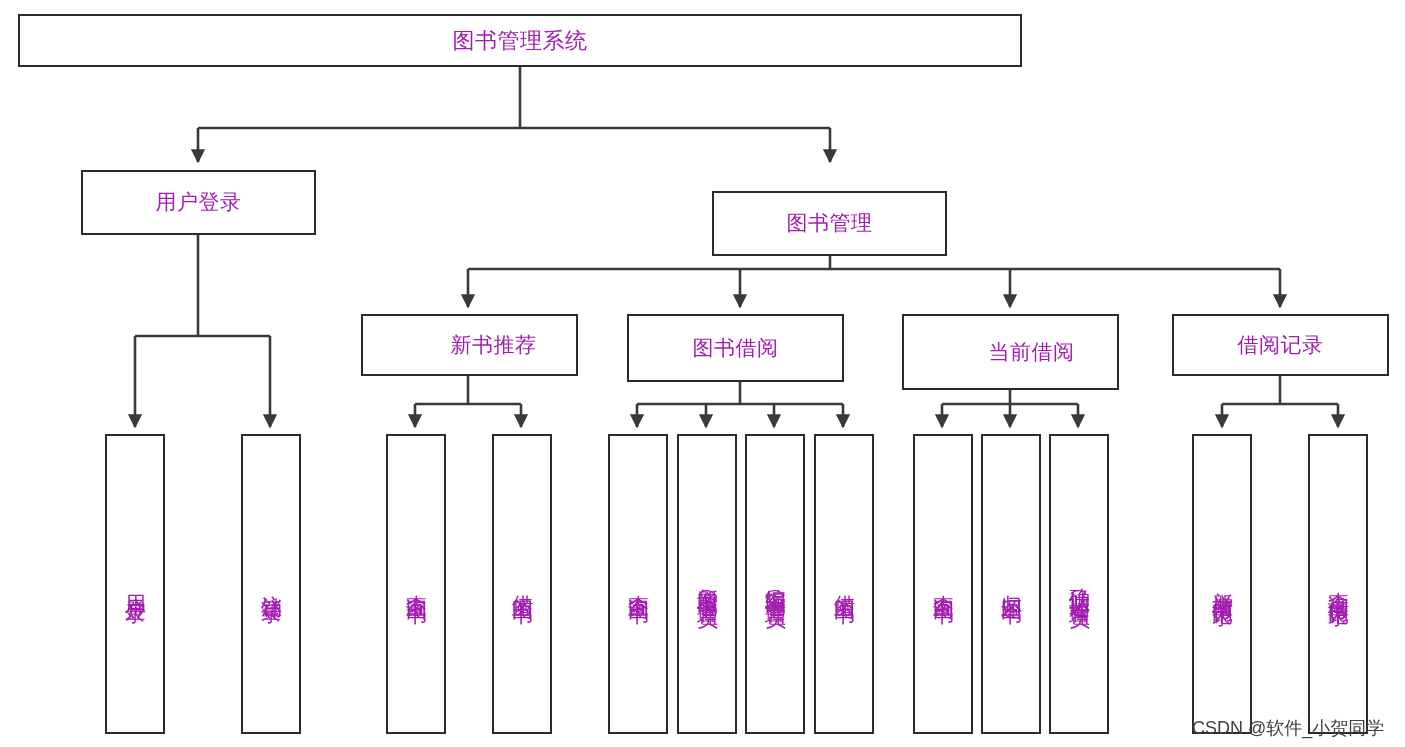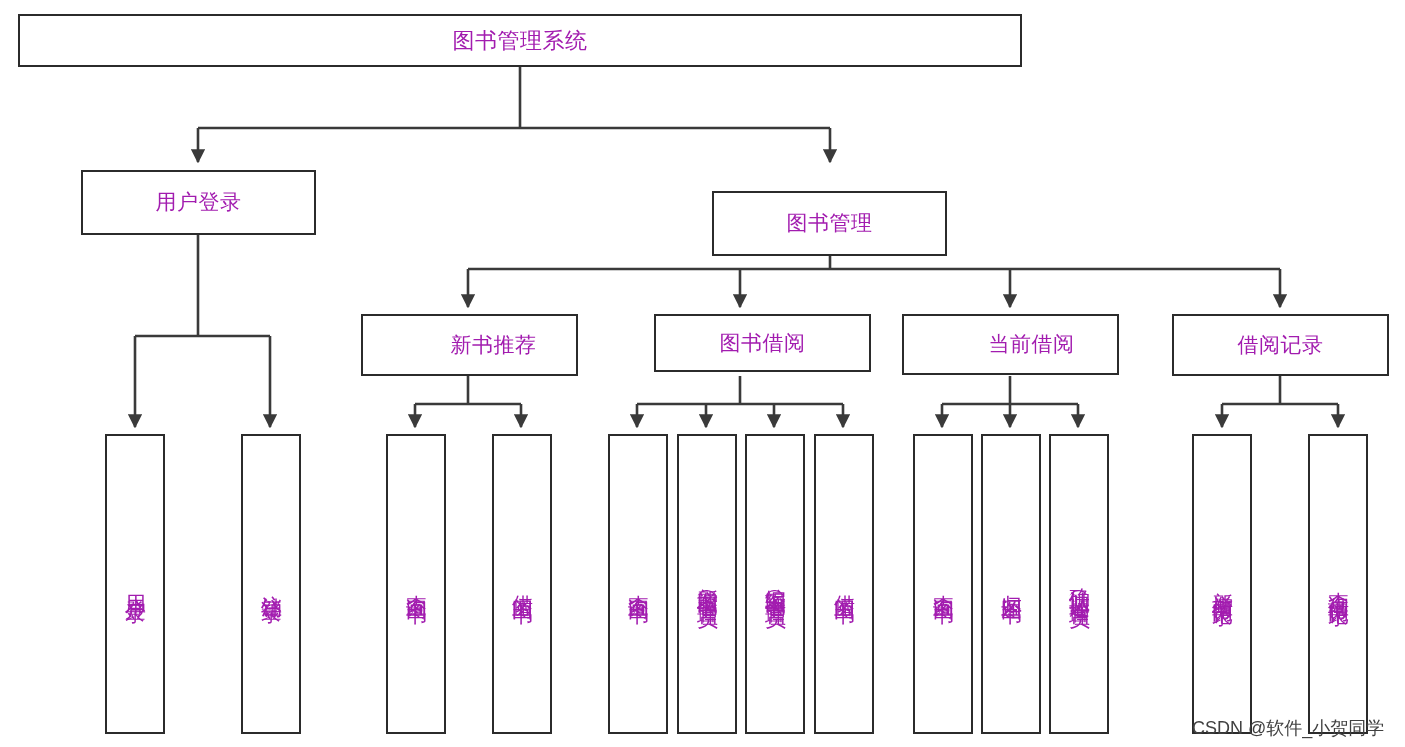--- a/index.html
+++ b/index.html
@@ -127,24 +127,24 @@
   <div class="node horiz" style="left:81px; top:170px; width:235px; height:65px;">
     <span class="label">用户登录</span>
   </div>
   <div class="node horiz" style="left:712px; top:170px; width:235px; height:65px;margin-top:21px;">
     <span class="label">图书管理</span>
   </div>
 
   <div class="node horiz" style="left:361px; top:314px; width:217px; height:62px;padding-left:48px;">
     <span class="label">新书推荐</span>
   </div>
-  <div class="node horiz" style="left:654px; top:314px; width:217px; height:58px;">
+  <div class="node horiz" style="left:627px; top:314px; width:217px; height:68px;">
     <span class="label">图书借阅</span>
   </div>
-  <div class="node horiz" style="left:902px; top:314px; width:217px; height:61px;padding-left:42px;">
+  <div class="node horiz" style="left:902px; top:314px; width:217px; height:76px;padding-left:42px;">
     <span class="label">当前借阅</span>
   </div>
   <div class="node horiz" style="left:1172px; top:314px; width:217px; height:62px;">
     <span class="label">借阅记录</span>
   </div>
 
   <div class="node vert" style="left:105px; top:434px; width:60px; height:300px;">
     <span class="label">用户登录</span>
   </div>
   <div class="node vert" style="left:241px; top:434px; width:60px; height:300px;">

